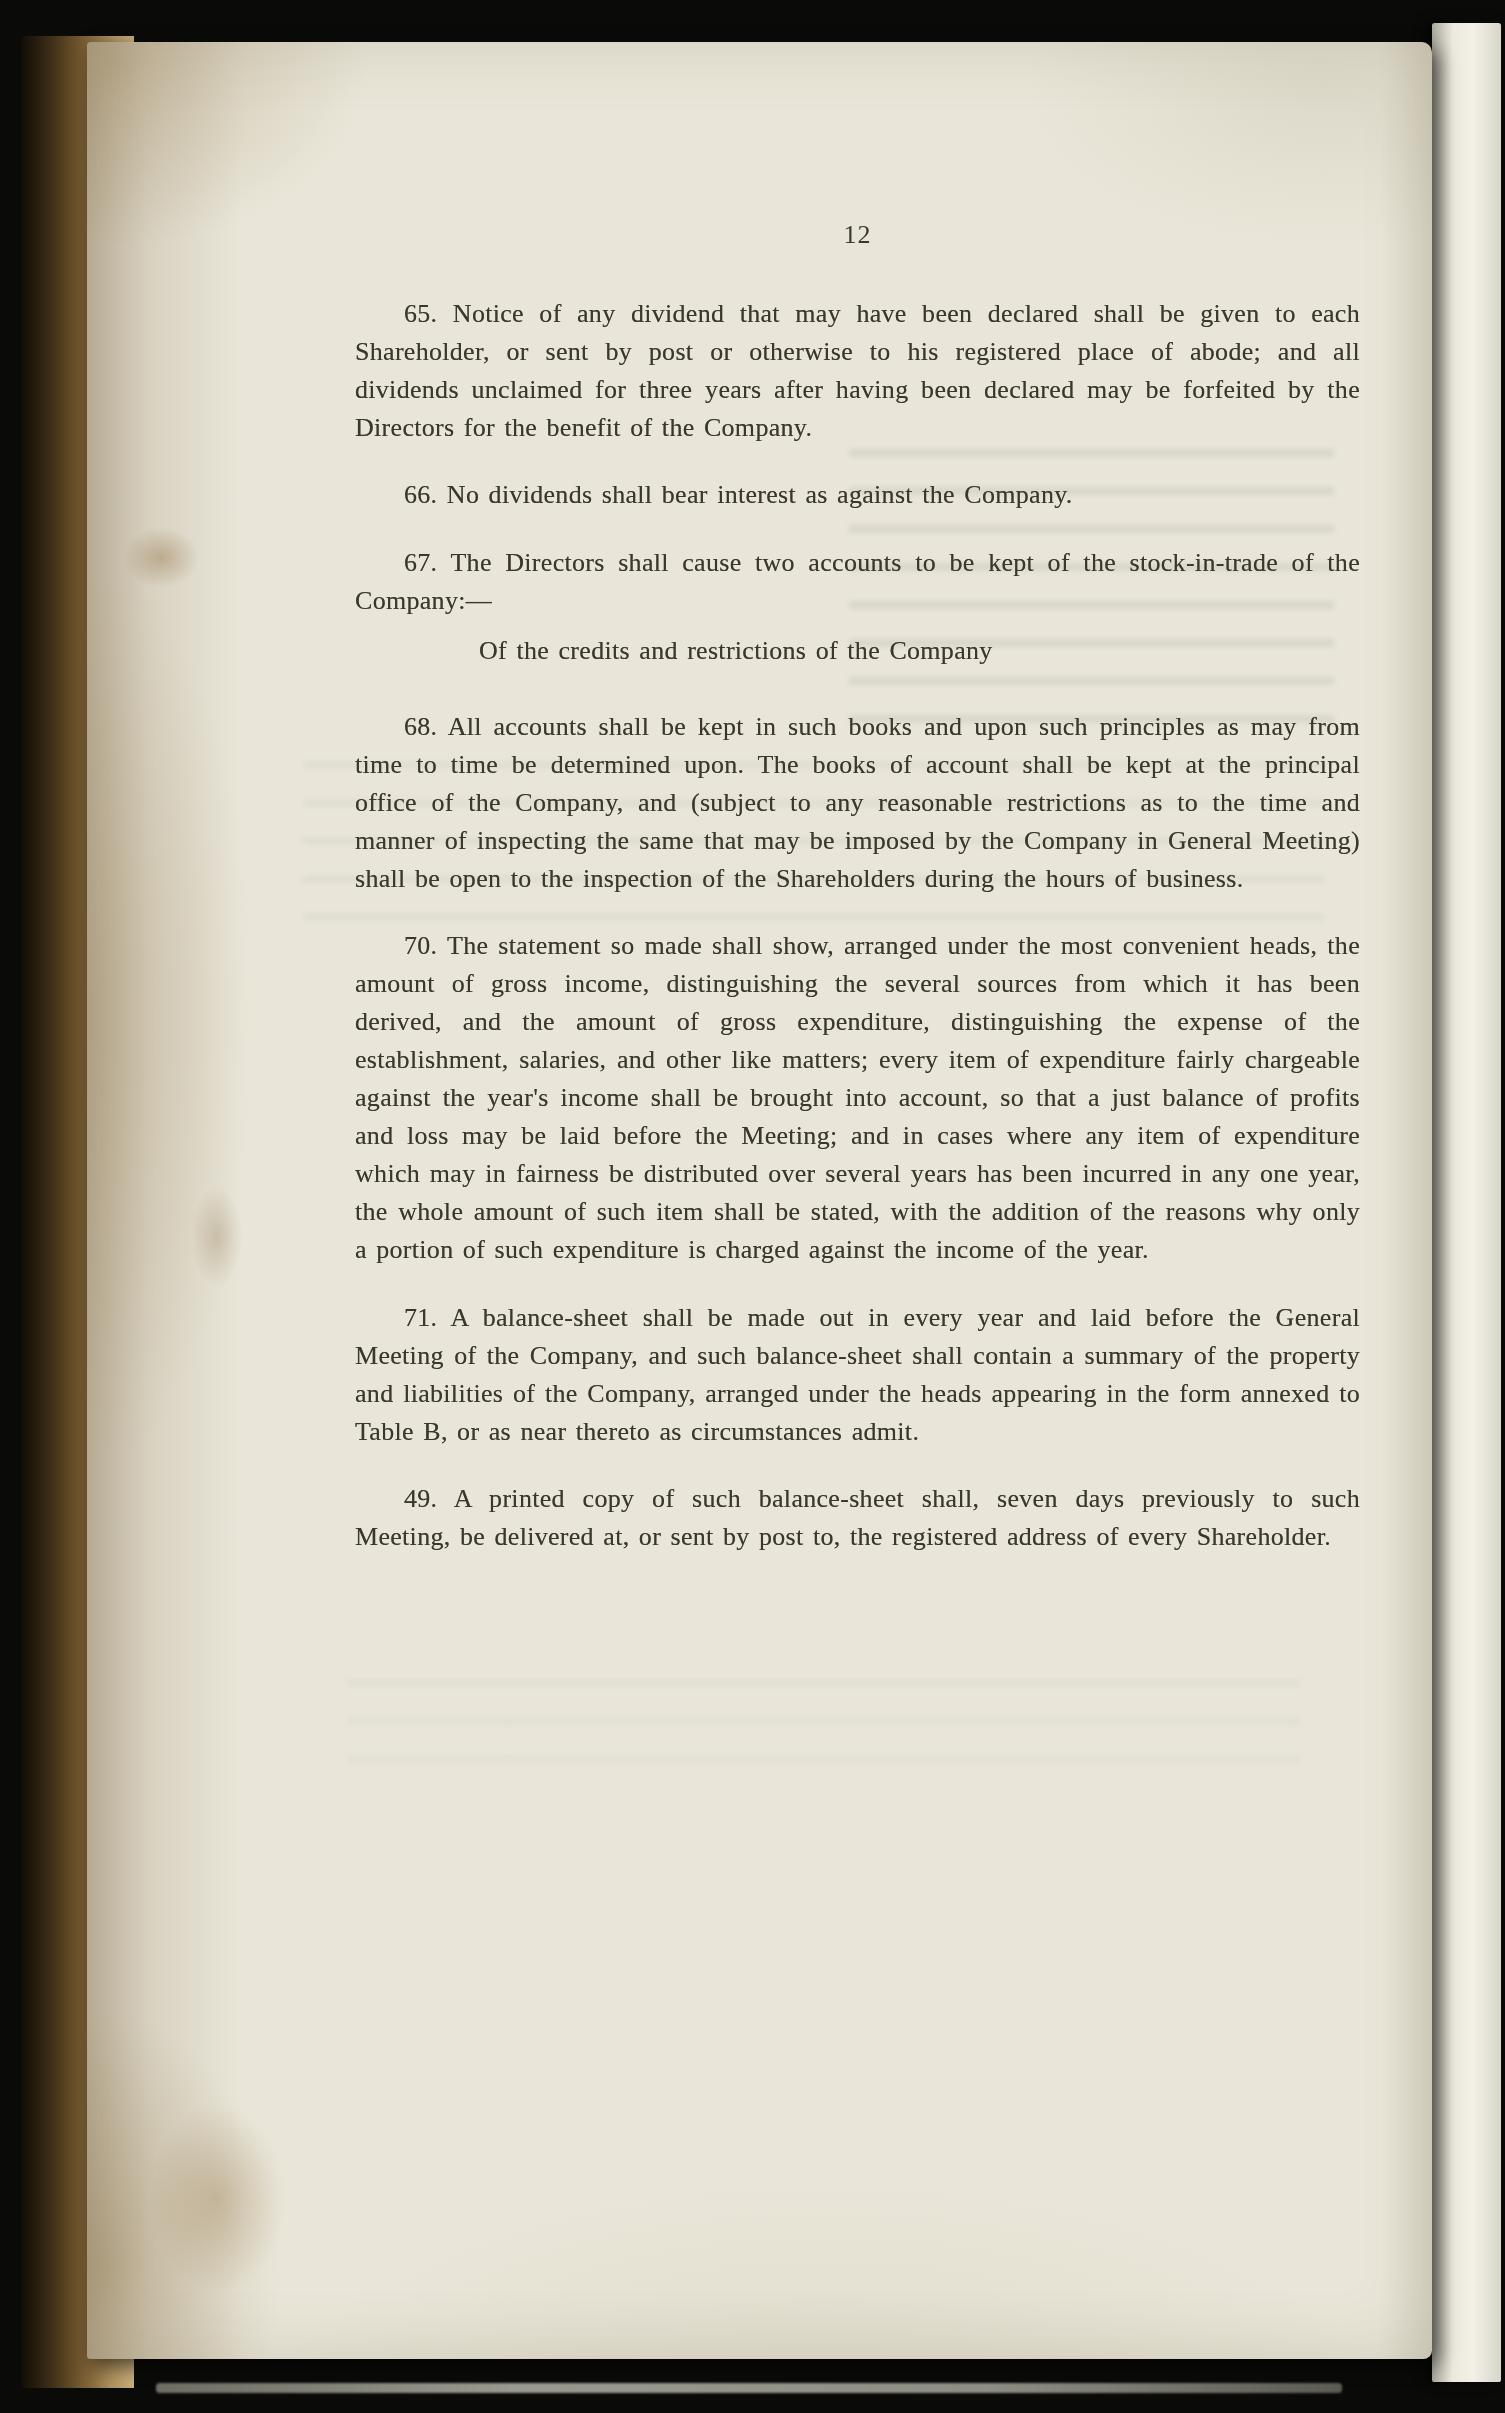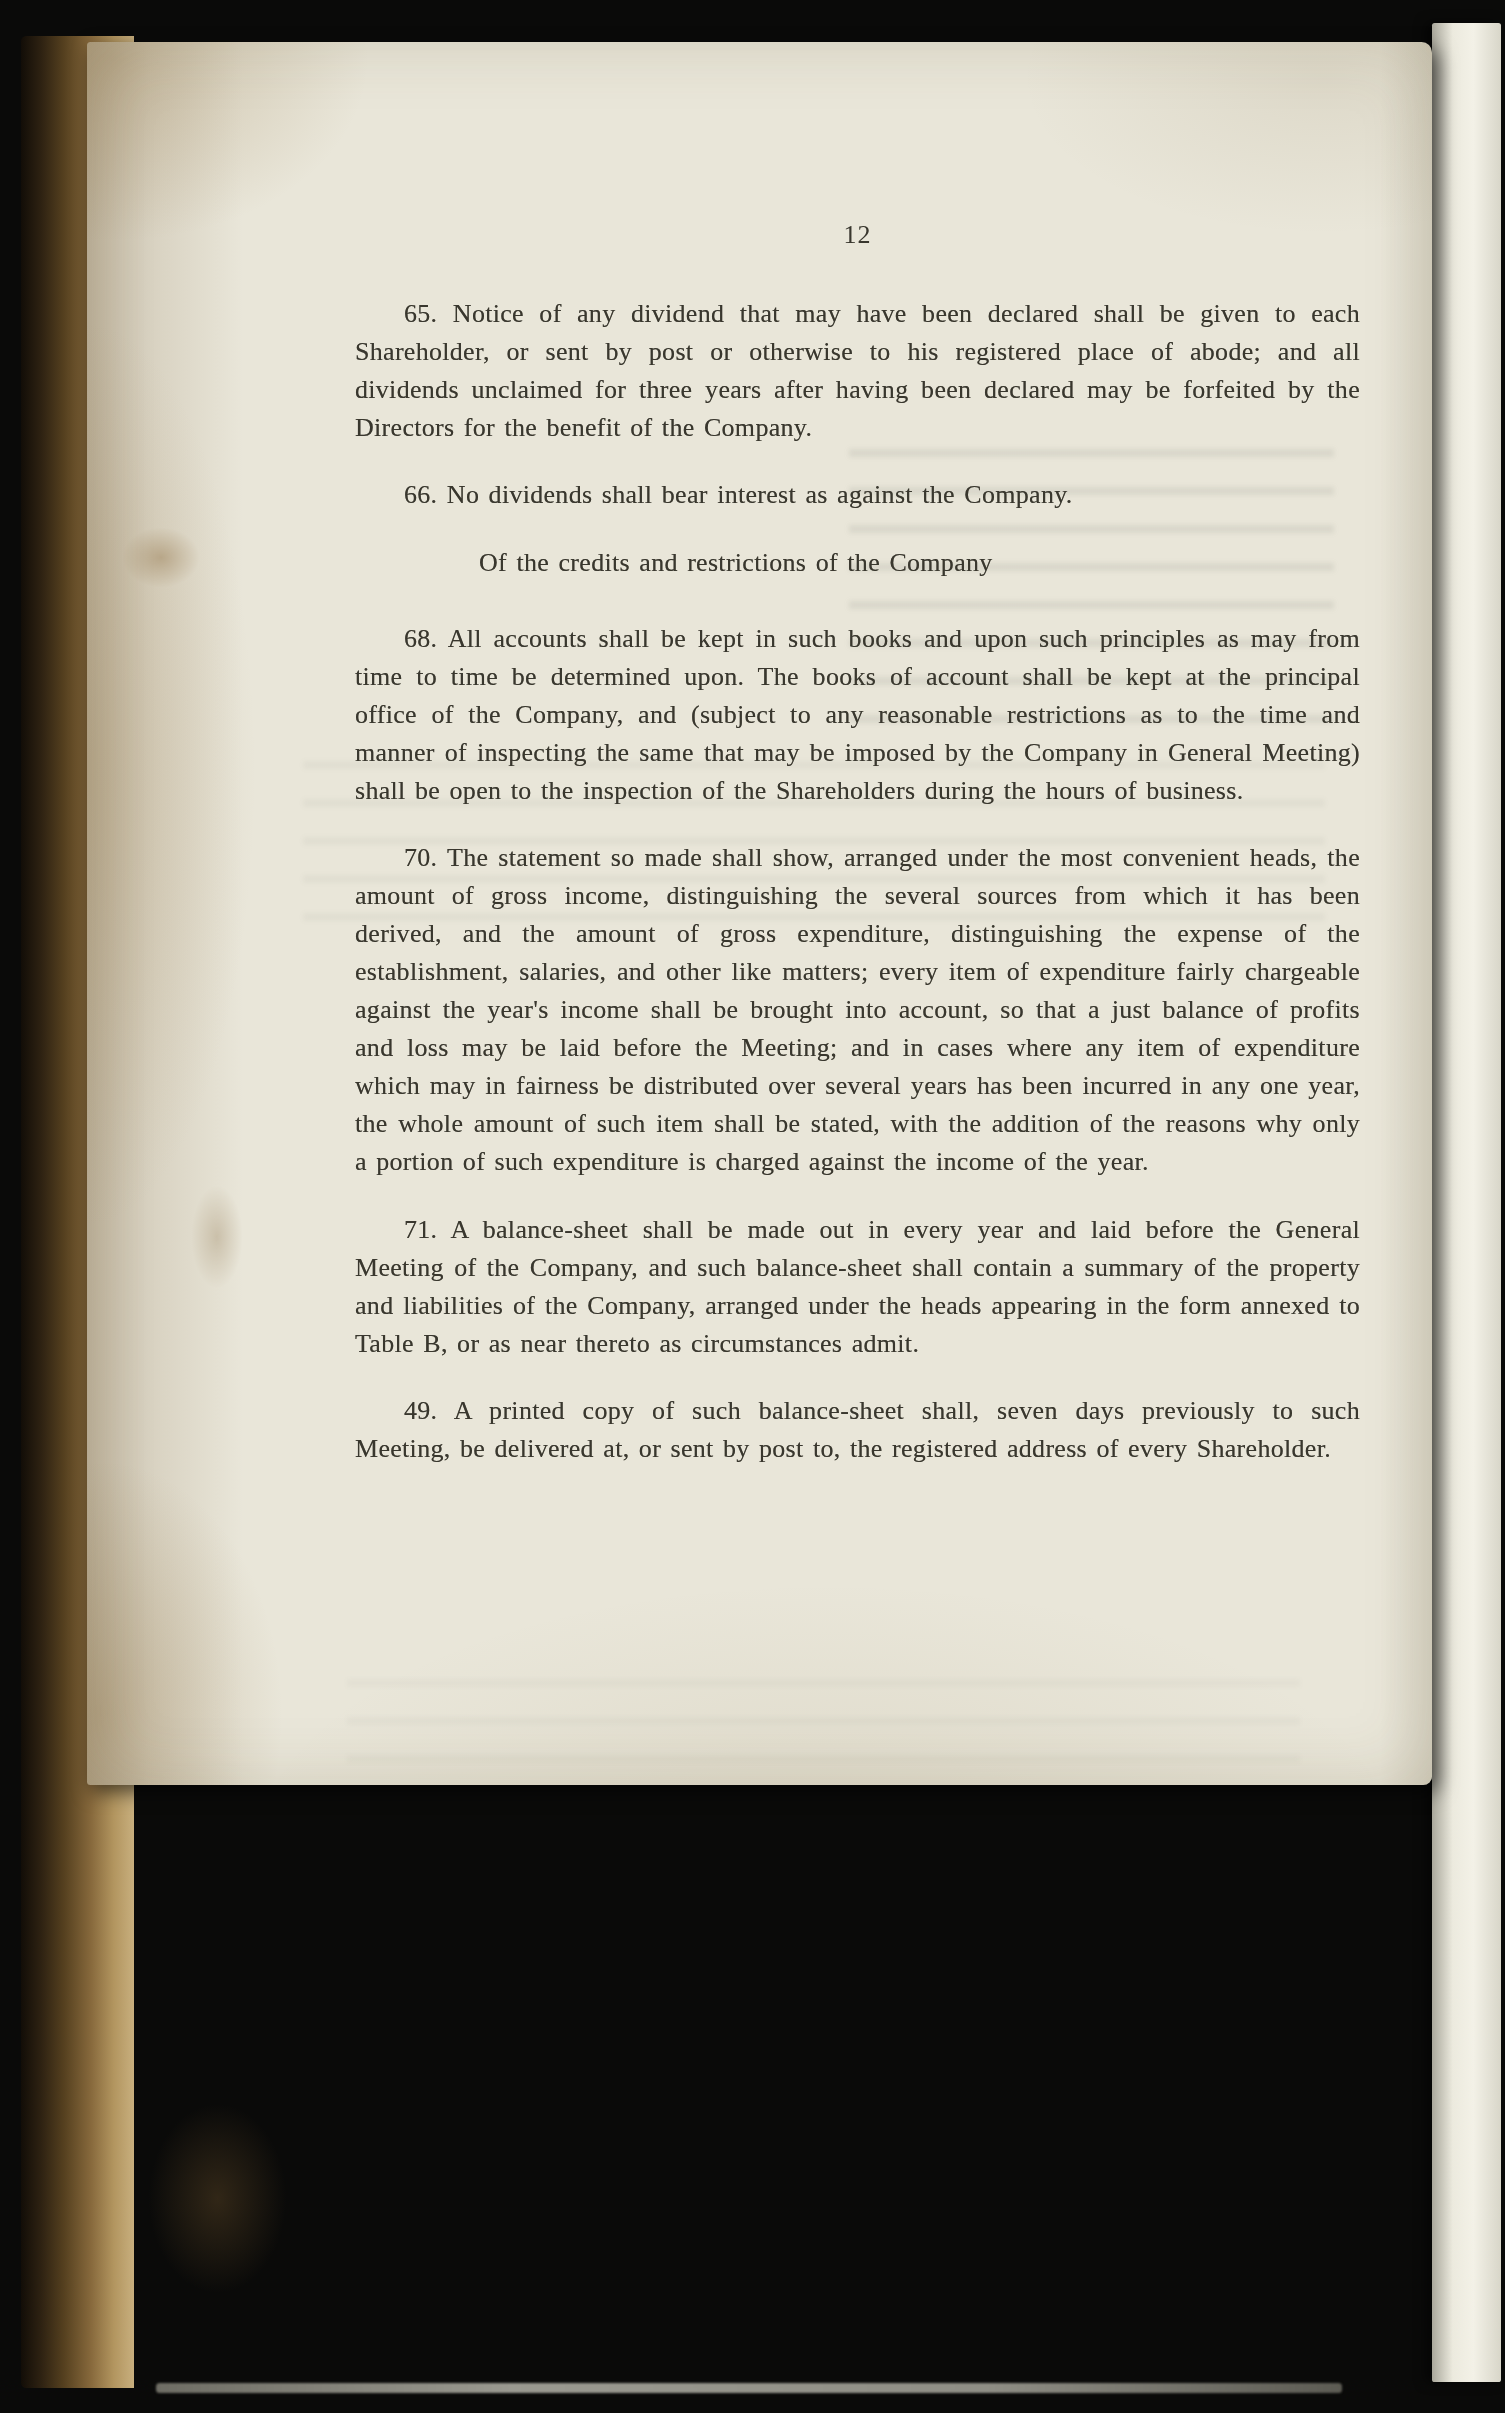--- a/index.html
+++ b/index.html
@@ -44,21 +44,21 @@
       #c8af7e 100%);
     border-radius: 5.2px 0 0 5.2px;
   }
 
   
   .paper {
     position: absolute;
     left: 87px;
     top: 42px;
     width: 1345px;
-    height: 1743px;
+    height: 2317px;
     background-color: #e9e6d9;
     background-image:
       radial-gradient(ellipse 364px 260px at 2% 1%, rgba(140,110,60,0.30), transparent 70%),
       radial-gradient(ellipse 225px 606px at 0% 42%, rgba(150,120,70,0.22), transparent 75%),
       radial-gradient(ellipse 260px 364px at 1% 96%, rgba(135,105,55,0.30), transparent 70%),
       radial-gradient(ellipse 779px 364px at 55% 104%, rgba(120,100,55,0.10), transparent 75%),
       radial-gradient(ellipse 433px 225px at 92% 2%, rgba(120,100,60,0.10), transparent 70%),
       linear-gradient(90deg, rgba(110,82,42,0.34) 0px, rgba(110,82,42,0.14) 61px, rgba(110,82,42,0.0) 156px),
       linear-gradient(270deg, rgba(100,90,60,0.12) 0px, rgba(100,90,60,0.0) 52px);
     border-radius: 3.5px 10.4px 8.7px 3.5px;
@@ -170,20 +170,21 @@
 
     <div class="text-block">
 
       <div class="page-number">12</div>
 
       <p class="para">65. Notice of any dividend that may have been declared shall be given to each Shareholder, or sent by post or otherwise to his registered place of abode; and all dividends unclaimed for three years after having been declared may be forfeited by the Directors for the benefit of the Company.</p>
 
       <p class="para">66. No dividends shall bear interest as against the Company.</p>
 
 
+      <p class="para tight">67. The Directors shall cause two accounts to be kept of the stock-in-trade of the Company:—</p>
 
 
       <p class="sub-item last">Of the credits and restrictions of the Company</p>
 
       <p class="para">68. All accounts shall be kept in such books and upon such principles as may from time to time be determined upon.  The books of account shall be kept at the principal office of the Company, and (subject to any reasonable restrictions as to the time and manner of inspecting the same that may be imposed by the Company in General Meeting) shall be open to the inspection of the Shareholders during the hours of business.</p>
 
 
       <p class="para">70. The statement so made shall show, arranged under the most convenient heads, the amount of gross income, distinguishing the several sources from which it has been derived, and the amount of gross expenditure, distinguishing the expense of the establishment, salaries, and other like matters; every item of expenditure fairly chargeable against the year's income shall be brought into account, so that a just balance of profits and loss may be laid before the Meeting; and in cases where any item of expenditure which may in fairness be distributed over several years has been incurred in any one year, the whole amount of such item shall be stated, with the addition of the reasons why only a portion of such expenditure is charged against the income of the year.</p>
 
       <p class="para">71. A balance-sheet shall be made out in every year and laid before the General Meeting of the Company, and such balance-sheet shall contain a summary of the property and liabilities of the Company, arranged under the heads appearing in the form annexed to Table B, or as near thereto as circumstances admit.</p>

